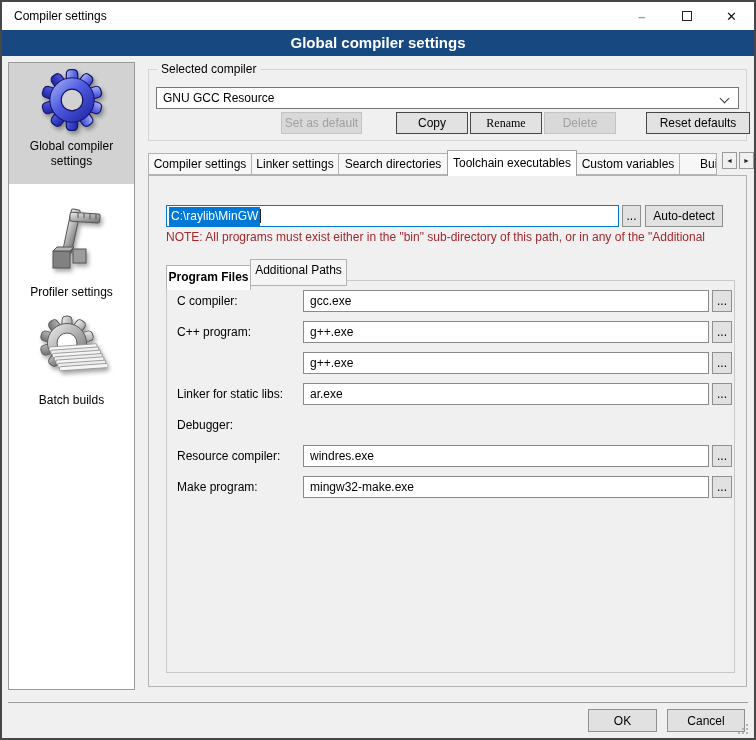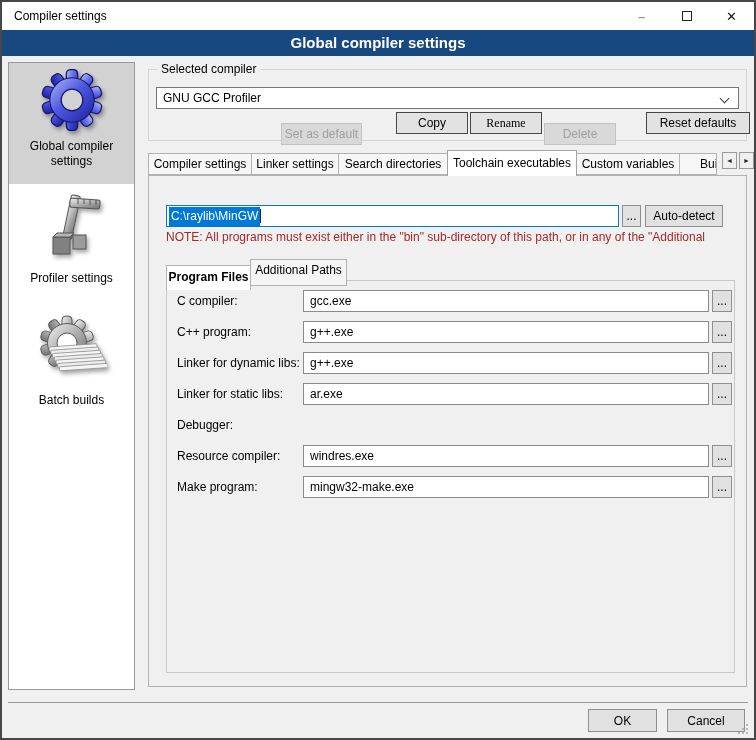--- a/index.html
+++ b/index.html
@@ -15,40 +15,40 @@
   .maxbox{width:10px;height:10px;border:1px solid #222;display:block;}
   
   .banner{position:absolute;left:2px;top:30px;right:2px;height:26px;background:#17487f;color:#fff;
           font-size:15px;font-weight:bold;text-align:center;line-height:26px;}
   
   .sidebar{position:absolute;left:8px;top:62px;width:127px;height:628px;background:#fff;border:1px solid #9a9a9a;}
   .side-item{position:absolute;left:0;right:0;display:flex;flex-direction:column;align-items:center;text-align:center;}
   .side-item .lbl{font-size:12px;line-height:15px;color:#000;margin-top:6px;padding:0 4px;}
   .side-item.selected{background:#d2d2d2;}
   #side1{top:0;height:121px;padding-top:4px;}
-  #side2{top:126px;height:112px;padding-top:2px;}
+  #side2{top:140px;height:112px;padding-top:2px;}
   #side3{top:244px;height:130px;padding-top:6px;}
   .icon-svg{filter:drop-shadow(2px 3px 2px rgba(0,0,0,.35));}
   
   .group{position:absolute;border:1px solid #d4d4d4;}
   .group>.glabel{position:absolute;top:-8px;left:8px;background:#f0f0f0;padding:0 4px;font-size:12px;color:#000;}
   #grp-compiler{left:148px;top:69px;width:599px;height:72px;}
   #grp-dir{left:158px;top:187px;width:579px;height:63px;}
   
   .combo{position:absolute;background:#fff;border:1px solid #767676;font-size:12px;
          display:flex;align-items:center;padding:0 24px 0 6px;}
   .combo.gray{background:#e2e2e2;}
   .chev{position:absolute;right:10px;top:7px;width:7px;height:7px;
         border-right:1.4px solid #3c3c3c;border-bottom:1.4px solid #3c3c3c;transform:rotate(45deg);}
   #compiler-combo{left:156px;top:87px;width:583px;height:22px;}
   #debugger-combo{left:303px;top:414px;width:429px;height:22px;}
   
   .btn{position:absolute;height:22px;background:#e2e2e2;border:1px solid #464646;font-size:12px;
        display:flex;align-items:center;justify-content:center;color:#000;cursor:default;}
-  .btn.disabled{background:#d9d9d9;border-color:#c3c3c3;color:#a0a0a0;margin-top:11px;}
+  .btn.disabled{background:#d9d9d9;border-color:#c3c3c3;color:#a0a0a0;}
   .btn.soft{border-color:#8f8f8f;background:#e1e1e1;}
   #btn-setdefault{left:281px;top:112px;width:81px;}
   #btn-copy{left:396px;top:112px;width:72px;}
   #btn-rename{left:470px;top:112px;width:72px;font-family:Liberation Serif, serif;}
   #btn-delete{left:544px;top:112px;width:72px;}
   #btn-reset{left:646px;top:112px;width:104px;}
   
   .tabs{position:absolute;left:148px;top:150px;height:25px;display:flex;z-index:4;}
   .tab{margin-top:3px;height:22px;line-height:21px;border:1px solid #b2b2b2;background:#f7f7f7;
        font-size:12px;text-align:center;margin-left:-1px;}
@@ -182,21 +182,21 @@
         </g>
       </svg>
       <span class="lbl">Batch builds</span>
     </div>
   </div>
 
   <div class="group" id="grp-compiler">
     <span class="glabel">Selected compiler</span>
   </div>
   <div class="combo" id="compiler-combo">
-    <span>GNU GCC Profiler</span>
+    <span>GNU GCC Resource</span>
     <span class="chev"></span>
   </div>
   <div class="btn disabled" id="btn-setdefault">Set as default</div>
   <div class="btn" id="btn-copy">Copy</div>
   <div class="btn" id="btn-rename">Rename</div>
   <div class="btn disabled" id="btn-delete">Delete</div>
   <div class="btn" id="btn-reset">Reset defaults</div>
 
   <div class="tabs">
     <div class="tab tw0">Compiler settings</div>
@@ -229,21 +229,20 @@
   <div class="innerpanel"></div>
 
   <span class="rowlabel" style="top:290px">C compiler:</span>
   <div class="rowinput" style="top:290px">gcc.exe</div>
   <div class="btn soft rowdots" style="top:290px">...</div>
 
   <span class="rowlabel" style="top:321px">C++ program:</span>
   <div class="rowinput" style="top:321px">g++.exe</div>
   <div class="btn soft rowdots" style="top:321px">...</div>
 
-  <span class="rowlabel" style="top:352px">Linker for dynamic libs:</span>
   <div class="rowinput" style="top:352px">g++.exe</div>
   <div class="btn soft rowdots" style="top:352px">...</div>
 
   <span class="rowlabel" style="top:383px">Linker for static libs:</span>
   <div class="rowinput" style="top:383px">ar.exe</div>
   <div class="btn soft rowdots" style="top:383px">...</div>
 
   <span class="rowlabel" style="top:414px">Debugger:</span>
   <div class="combo gray" id="debugger-combo">
     <span>GDB/CDB debugger : Default</span>

